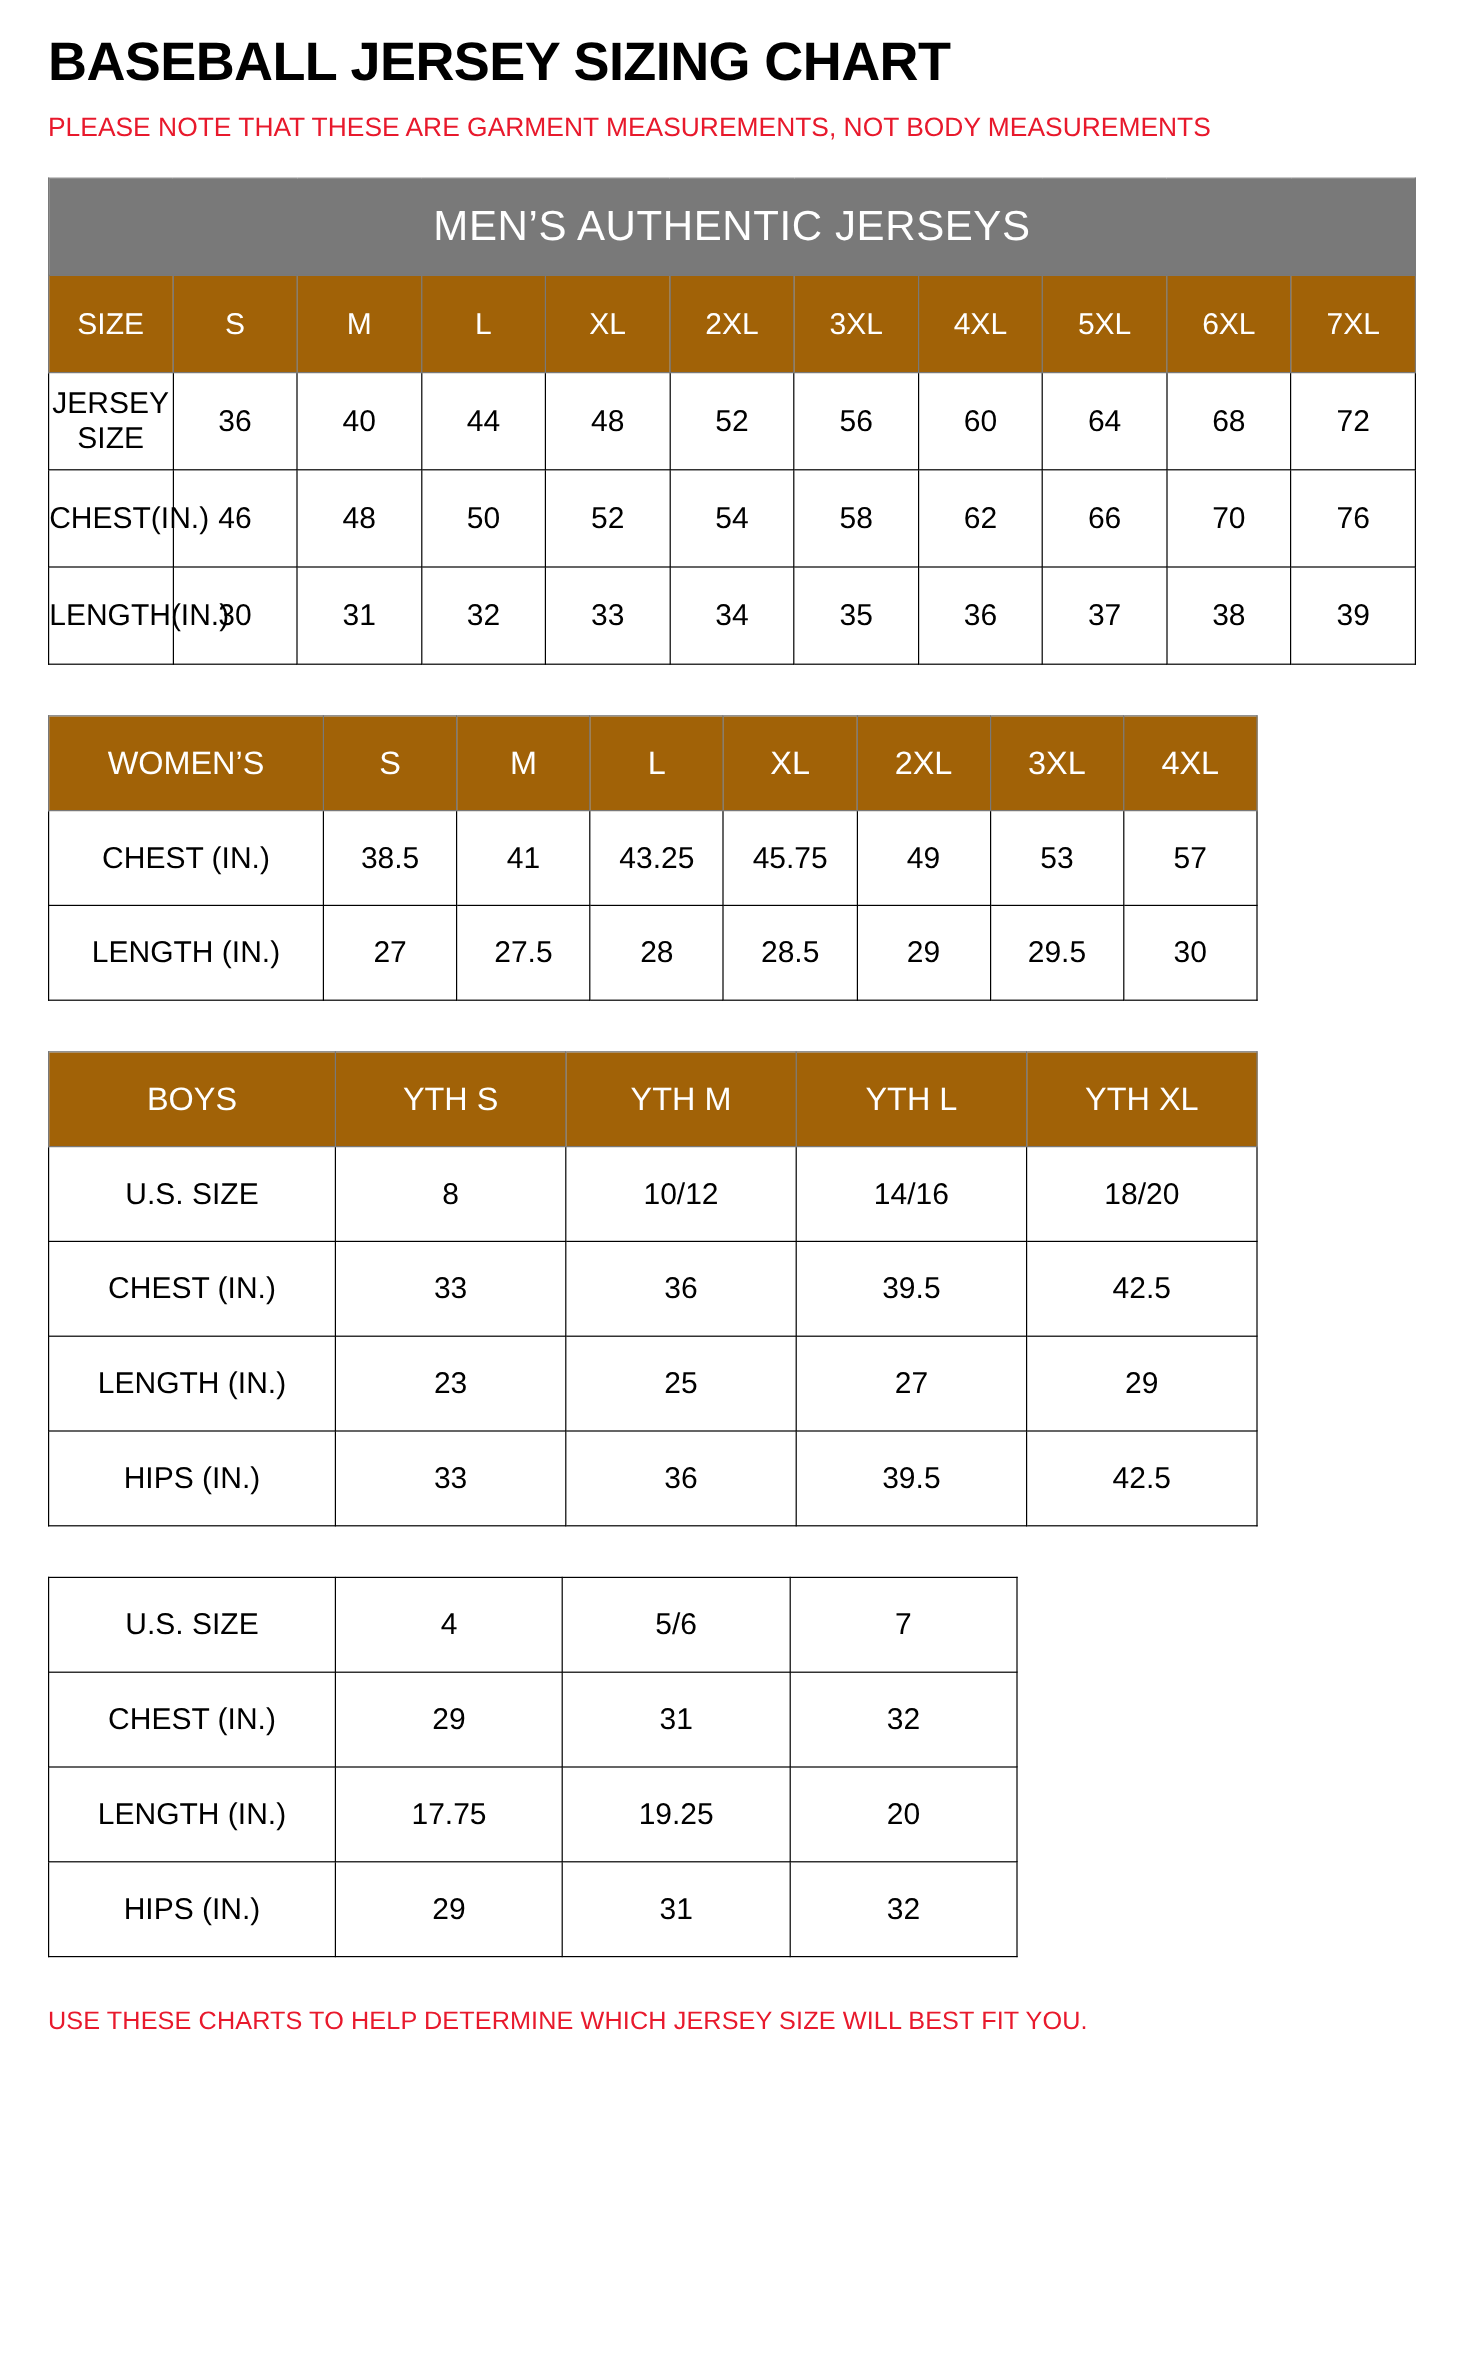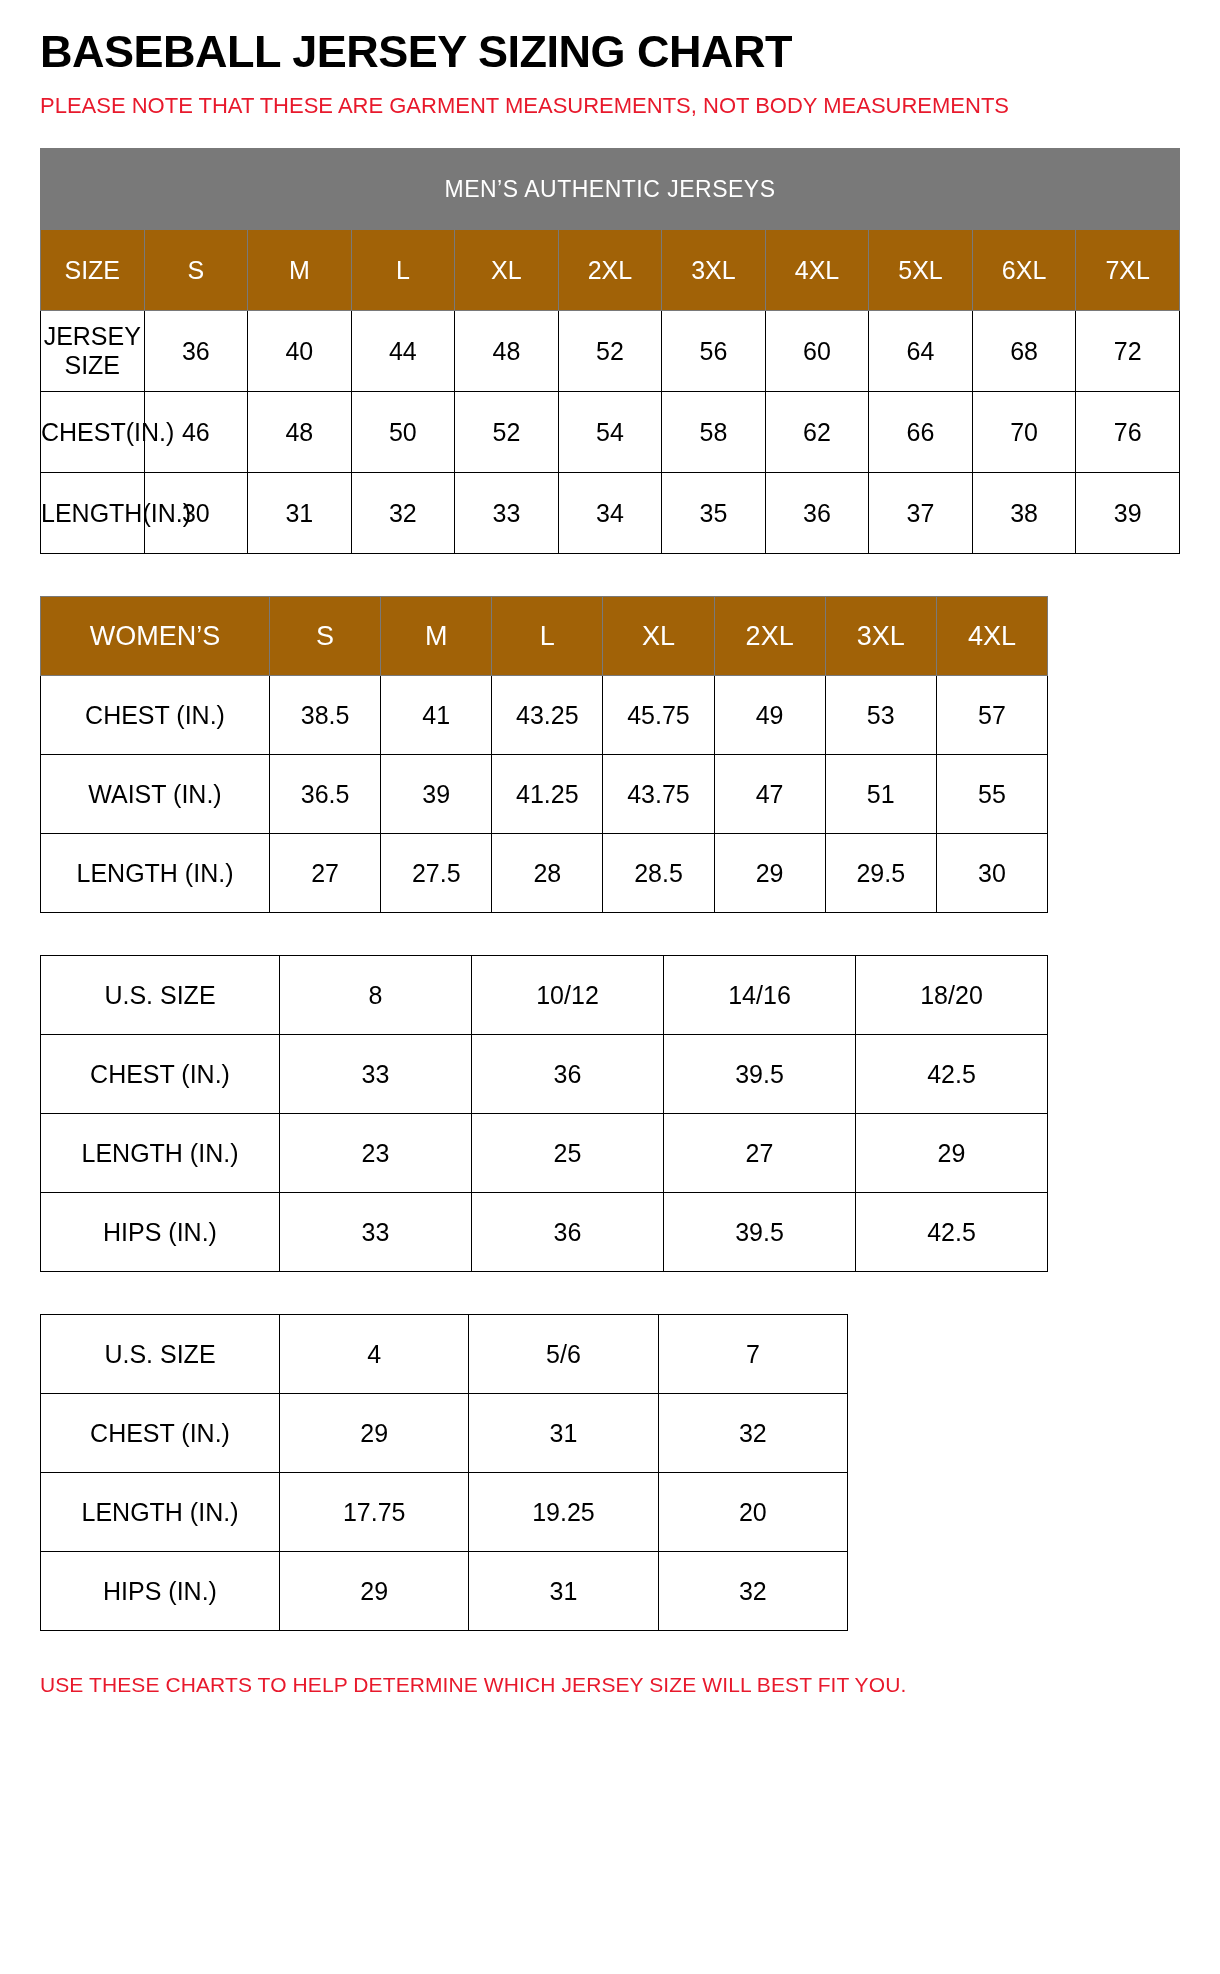--- a/index.html
+++ b/index.html
@@ -65,21 +65,21 @@
     height: 74px;
     border: 1px solid #797979;
   }
   .rowlabel {
     font-size: 24px;
   }
   
   #men-table { width: 1140px; }
   #men-table .rowlabel { width: 232px; }
   #men-table td { height: 80px; font-size: 25px; }
-  #men-table .banner { font-size: 23px; }
+  #men-table .banner { font-size: 35px; }
 
   
   #women-table { width: 1008px; }
   #women-table .rowlabel { width: 228px; }
   #women-table td { height: 78px; font-size: 25px; }
   #women-table .hdr-grey { font-size: 27px; }
   .two-line { line-height: 1.15; }
 
   
   #boys-table { width: 1008px; }
@@ -185,45 +185,42 @@
           <td class="rowlabel">CHEST (IN.)</td>
           <td>38.5</td>
           <td>41</td>
           <td>43.25</td>
           <td>45.75</td>
           <td>49</td>
           <td>53</td>
           <td>57</td>
         </tr>
         <tr>
-          <td class="rowlabel">WAIST (IN.)</td>
-          <td>36.5</td>
-          <td>39</td>
-          <td>41.25</td>
-          <td>43.75</td>
-          <td>47</td>
-          <td>51</td>
-          <td>55</td>
-        </tr>
-        <tr>
           <td class="rowlabel">LENGTH (IN.)</td>
           <td>27</td>
           <td>27.5</td>
           <td>28</td>
           <td>28.5</td>
           <td>29</td>
           <td>29.5</td>
           <td>30</td>
         </tr>
       </tbody>
   </table>
 
   <table id="boys-table">
     <tbody>
         <tr>
+          <td class="hdr-grey rowlabel">BOYS</td>
+          <td class="hdr-grey">YTH S</td>
+          <td class="hdr-grey">YTH M</td>
+          <td class="hdr-grey">YTH L</td>
+          <td class="hdr-grey">YTH XL</td>
+        </tr>
+        <tr>
           <td class="rowlabel">U.S. SIZE</td>
           <td>8</td>
           <td>10/12</td>
           <td>14/16</td>
           <td>18/20</td>
         </tr>
         <tr>
           <td class="rowlabel">CHEST (IN.)</td>
           <td>33</td>
           <td>36</td>

